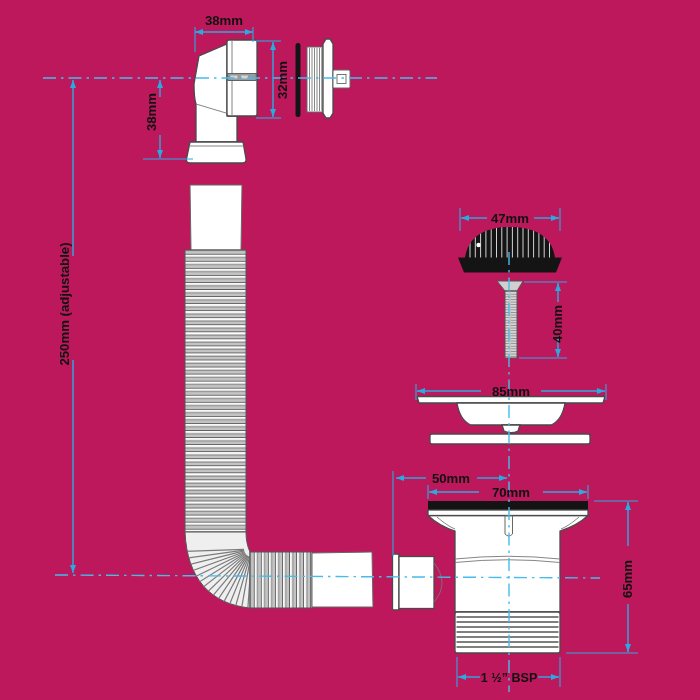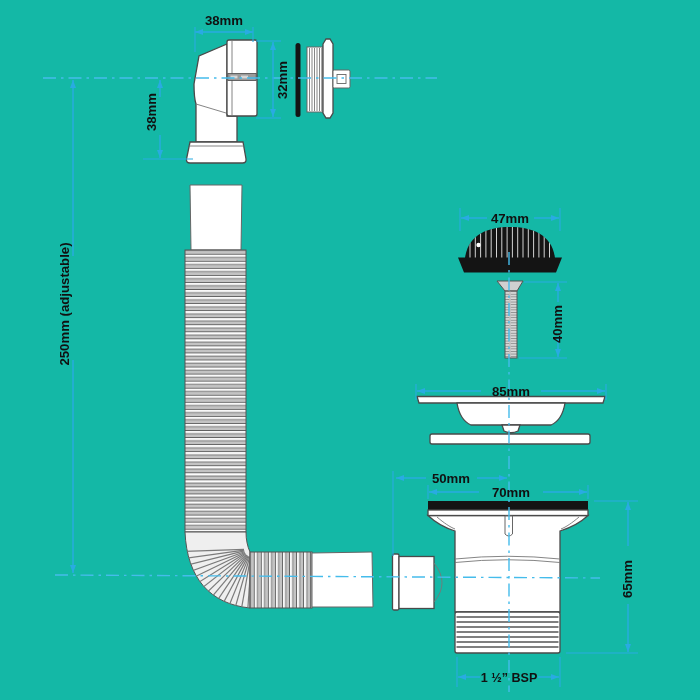--- a/index.html
+++ b/index.html
@@ -1,16 +1,16 @@
 <!DOCTYPE html>
 <html><head>
 <meta charset="utf-8">
 <style>
   html,body{margin:0;padding:0;background:#ffffff;}
-  .canvas{position:relative;width:700px;height:700px;background:#14b8a6;overflow:hidden;
+  .canvas{position:relative;width:700px;height:700px;background:#be185d;overflow:hidden;
           font-family:"Liberation Sans",sans-serif;}
   svg{display:block;}
   .dimtxt{font:bold 13.2px "Liberation Sans",sans-serif;fill:#111111;}
   .dimline{stroke:#29abe2;stroke-width:1.4;fill:none;}
   .extline{stroke:#29abe2;stroke-width:1.1;fill:none;}
   .cline{stroke:#45bceb;stroke-width:1.4;fill:none;stroke-dasharray:13 5 2.5 5;}
   .part{stroke:#4a4a4a;stroke-width:1.3;fill:#ffffff;}
   .part2{stroke:#666666;stroke-width:1;fill:#ffffff;}
   .thin{stroke:#777777;stroke-width:0.9;fill:none;}
   .blackfill{fill:#141414;stroke:none;}

